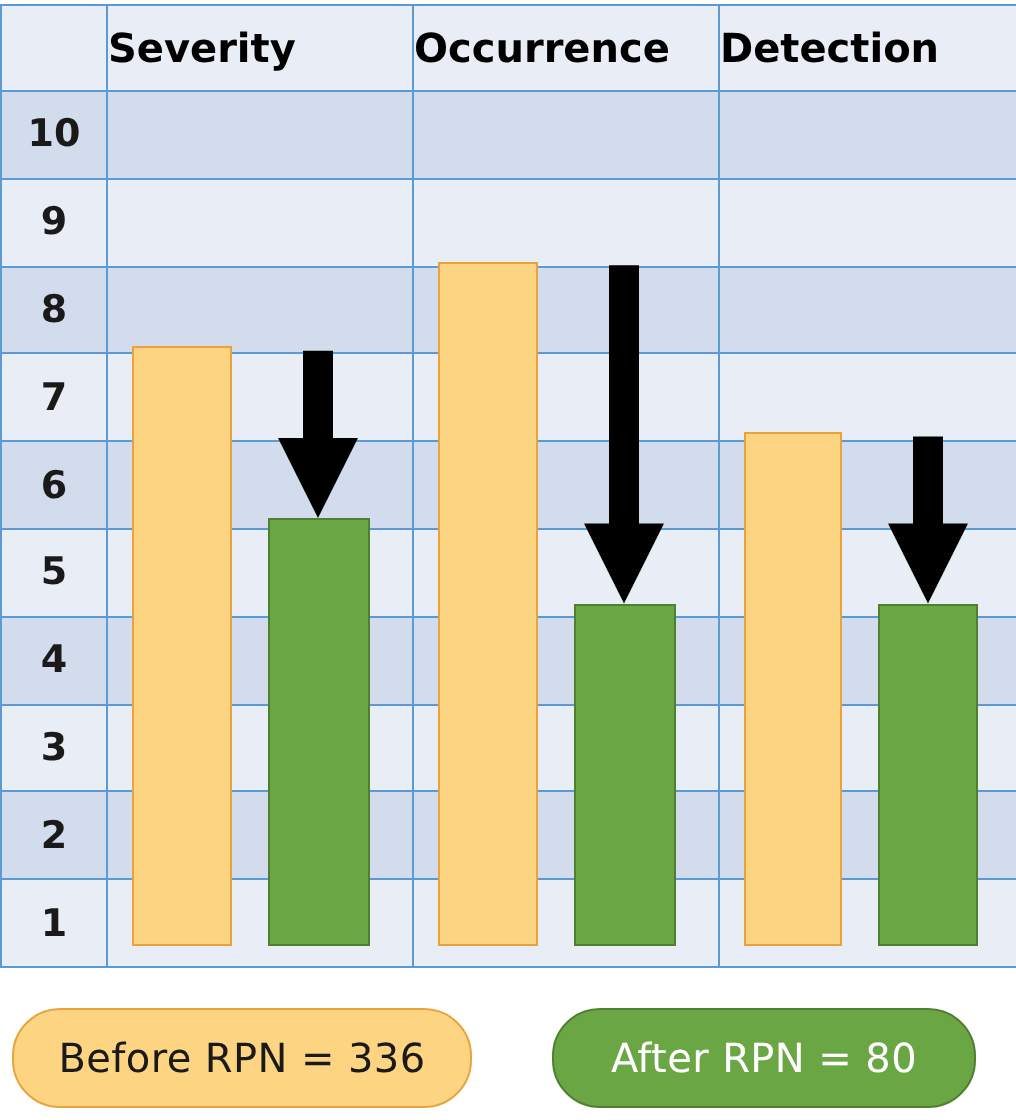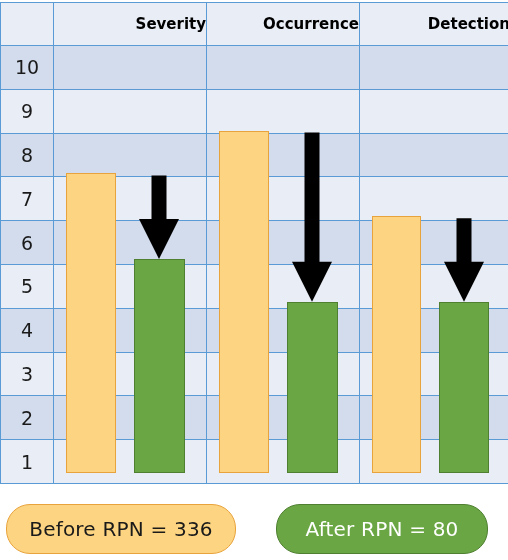--- a/index.html
+++ b/index.html
@@ -33,32 +33,33 @@
     border-collapse: collapse;
     table-layout: fixed;
   }
   .grid td, .grid th {
     border: 1px solid #5b9bd5;
     padding: 0;
     margin: 0;
   }
   .grid th {
     height: 42px;
-    font-size: 15px;
+    font-size: 20px;
     font-weight: bold;
     color: #000000;
     background: #e9edf5;
-    text-align: right;
+    text-align: left;
     vertical-align: middle;
   }
   .grid th.corner {
     background: #e9edf5;
   }
   .grid td {
     height: 42.8px;
+    font-weight: bold;
   }
   .axis-cell {
     text-align: center;
     vertical-align: middle;
     font-size: 19px;
     color: #1a1a1a;
   }
   .row-odd  .axis-cell { background: #d2dcec; }
   .row-even .axis-cell { background: #e9edf5; }
   .row-odd  .plot-cell { background: #d2dcec; }

